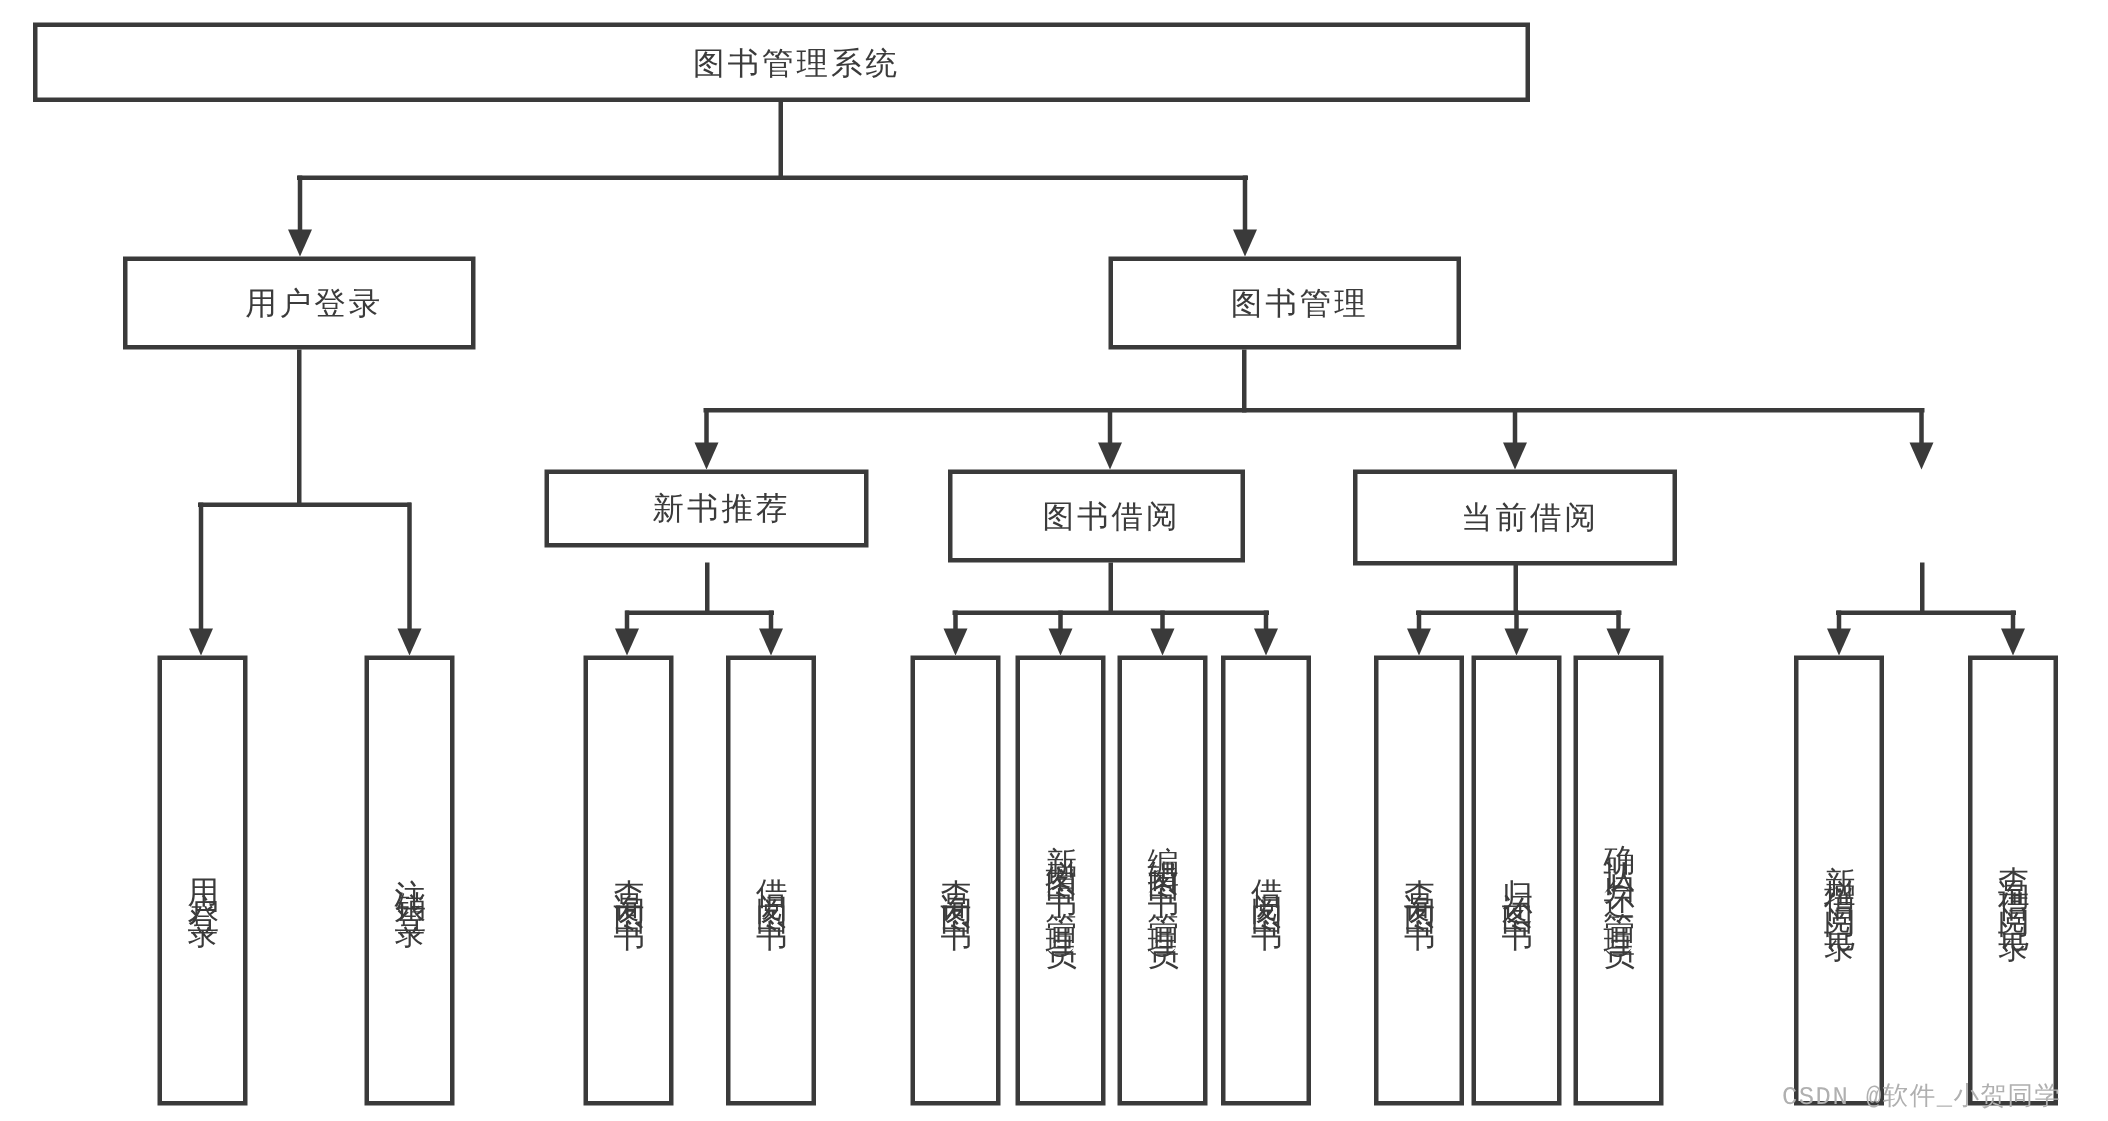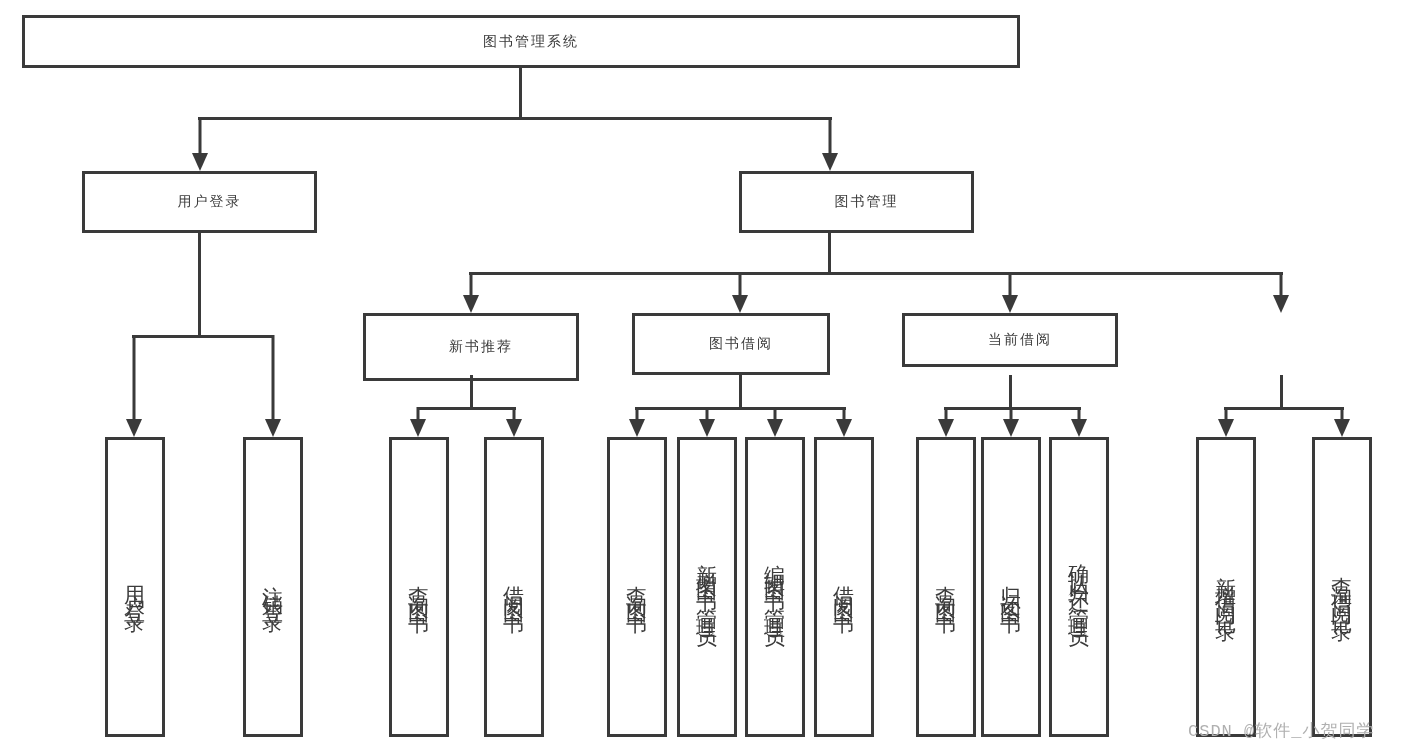--- a/index.html
+++ b/index.html
@@ -14,21 +14,21 @@
   
   .node{
     position:absolute;
     box-sizing:border-box;
     background:#ffffff;
     border:3px solid var(--line);
     display:flex;
     align-items:center;
     justify-content:center;
     color:var(--text);
-    font-size:14px;
+    font-size:21px;
     letter-spacing:2px;
     white-space:nowrap;
     padding-left:20px;
   }
   .leaf{
     position:absolute;
     box-sizing:border-box;
     width:60px;height:300px;top:437px;
     background:#ffffff;
     border:3px solid var(--line);
@@ -98,27 +98,27 @@
   <div class="drop" style="left:126px;top:335px;height:102px;"></div>
   <div class="drop" style="left:265px;top:335px;height:102px;"></div>
 
   <div class="v-line" style="left:828px;top:233px;height:42px;"></div>
   <div class="h-line" style="left:469px;top:272px;width:814px;"></div>
   <div class="drop" style="left:463px;top:272px;height:41px;"></div>
   <div class="drop" style="left:732px;top:272px;height:41px;"></div>
   <div class="drop" style="left:1002px;top:272px;height:41px;"></div>
   <div class="drop" style="left:1273px;top:272px;height:41px;"></div>
 
-  <div class="node" style="left:363px;top:313px;width:216px;height:68px;">
+  <div class="node" style="left:363px;top:313px;width:216px;height:52px;">
     <span>新书推荐</span>
   </div>
   <div class="node" style="left:632px;top:313px;width:198px;height:62px;">
     <span>图书借阅</span>
   </div>
-  <div class="node" style="left:902px;top:313px;width:216px;height:54px;">
+  <div class="node" style="left:902px;top:313px;width:216px;height:64px;">
     <span>当前借阅</span>
   </div>
 
   <div class="v-line" style="left:470px;top:375px;height:34px;"></div>
   <div class="h-line" style="left:417px;top:407px;width:99px;"></div>
   <div class="drop" style="left:410px;top:407px;height:30px;"></div>
   <div class="drop" style="left:506px;top:407px;height:30px;"></div>
 
   <div class="v-line" style="left:739px;top:375px;height:34px;"></div>
   <div class="h-line" style="left:635px;top:407px;width:211px;"></div>

